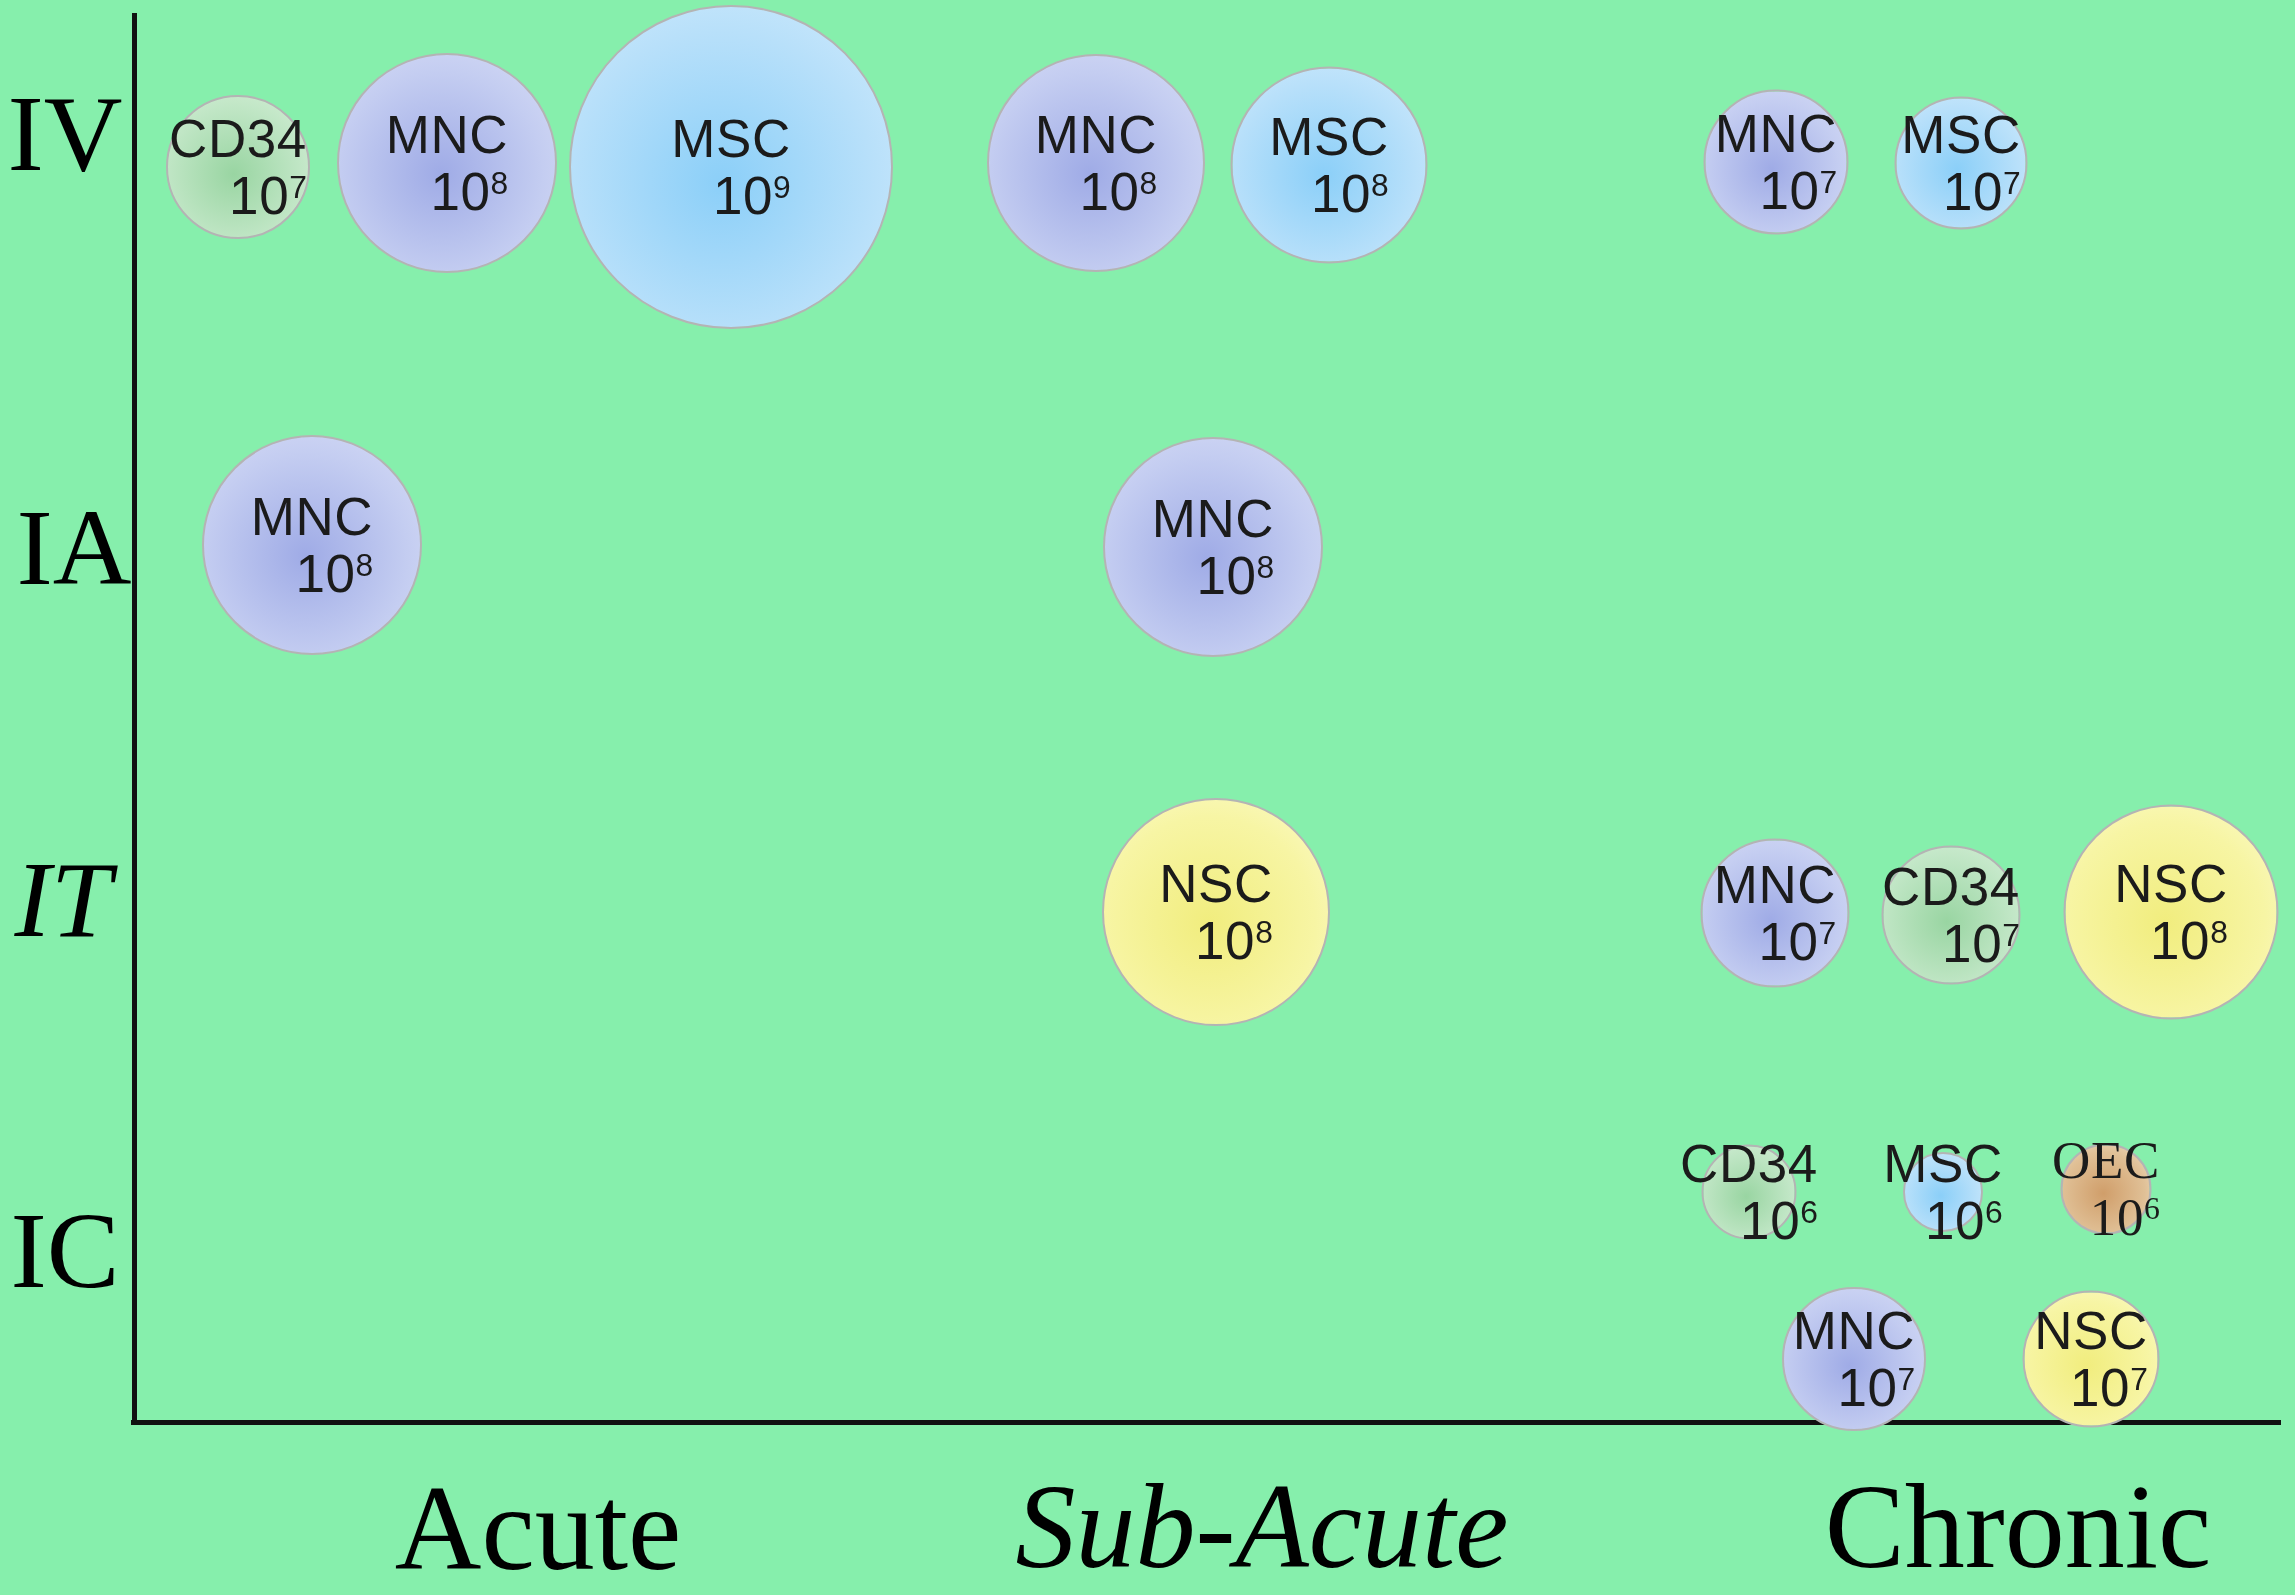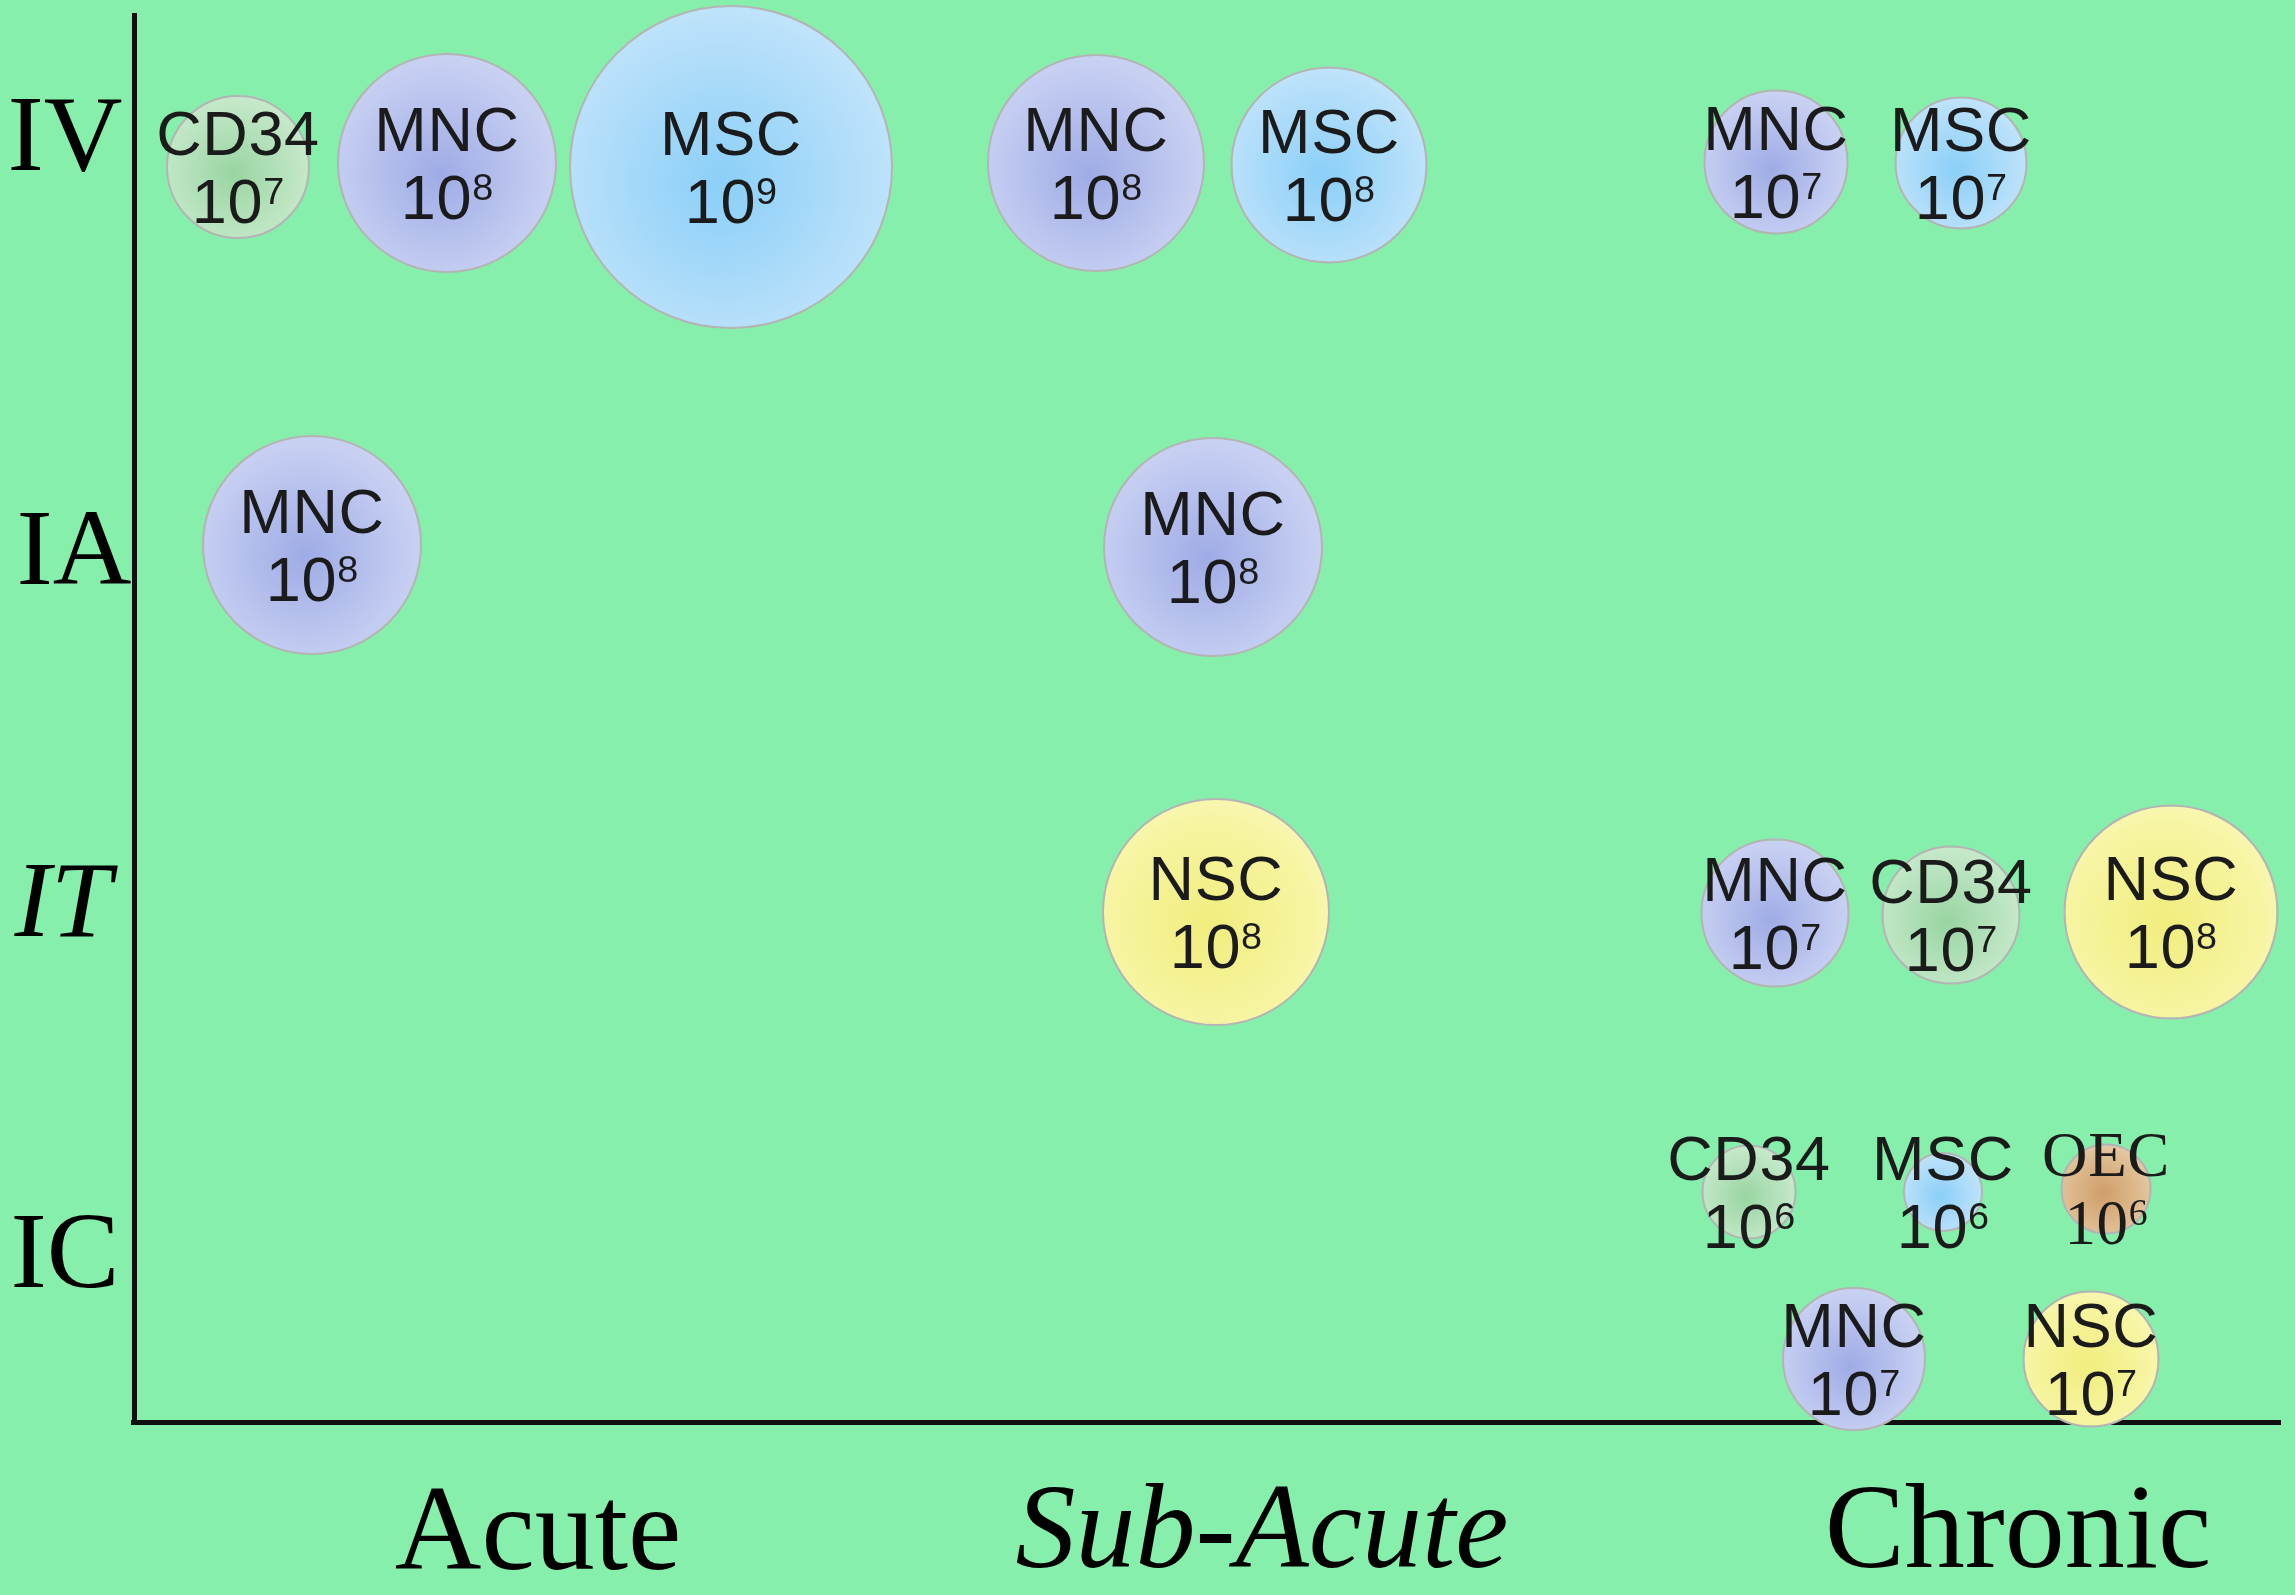--- a/index.html
+++ b/index.html
@@ -26,24 +26,24 @@
   .bubble-circle {
     position: absolute;
     transform: translate(-50%, -50%);
     border-radius: 50%;
     border: 2.6px solid #b4b4b4;
     box-sizing: border-box;
   }
   .bubble-text {
     position: absolute;
     transform: translate(-50%, -50%);
-    text-align: center;
+    text-align: right;
     white-space: nowrap;
     color: #1b1b1b;
-    font-size: 63px;
+    font-size: 53px;
     line-height: 1.08;
     letter-spacing: 0.6px;
   }
   .bubble-text .sup {
     font-size: 0.6em;
     vertical-align: 0.5em;
     letter-spacing: 0;
   }
 </style>
 </head>

